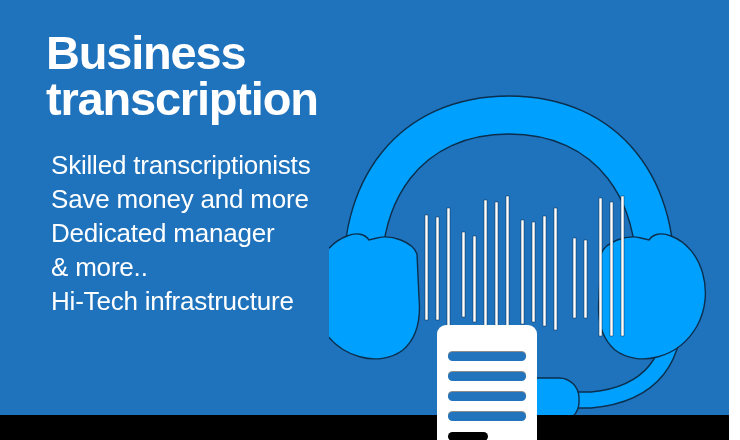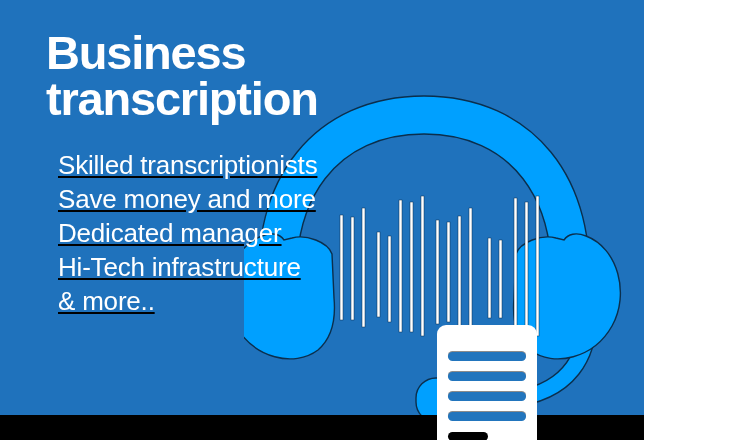--- a/index.html
+++ b/index.html
@@ -1,41 +1,40 @@
 <!DOCTYPE html>
 <html><head>
 <meta charset="utf-8">
 <title>Business transcription banner</title>
 <style>
   html,body{margin:0;padding:0;background:#ffffff;}
   body{font-family:"Liberation Sans",sans-serif;}
   #banner{
     position:relative;
-    width:644px;height:440px;
+    width:729px;height:440px;
     overflow:hidden;
     background:#1f72bc;
   }
   
   #copy{
     position:absolute;left:46px;top:30px;width:360px;
     z-index:40;
   }
   #headline{
     margin:0;
     color:#ffffff;
     font-size:47px;
     line-height:46px;
     font-weight:700;
     letter-spacing:-1.2px;
     white-space:pre-line;
   }
   #bullets{
-    margin:12px;padding:0;list-style:none;
+    margin:5px;padding:0;list-style:none;
     margin-top:26px;
-    text-decoration:underline;
   }
   #bullets li{
     color:#ffffff;
     font-size:26px;
     line-height:34px;
     font-weight:400;
     letter-spacing:-0.2px;
     white-space:nowrap;
   }
   
@@ -145,22 +144,22 @@
   </div>
 
   <div id="copy">
     <h1 id="headline">Business
 transcription</h1>
 
     <ul id="bullets">
       <li>Skilled transcriptionists</li>
       <li>Save money and more</li>
       <li>Dedicated manager</li>
+      <li>&amp; more..</li>
       <li>Hi-Tech infrastructure</li>
-      <li>&amp; more..</li>
     </ul>
   </div>
 
   <div id="footer-bar"></div>
 
   <div id="doc-card">
     <div class="doc-line l1"></div>
     <div class="doc-line l2"></div>
     <div class="doc-line l3"></div>
     <div class="doc-line l4"></div>

